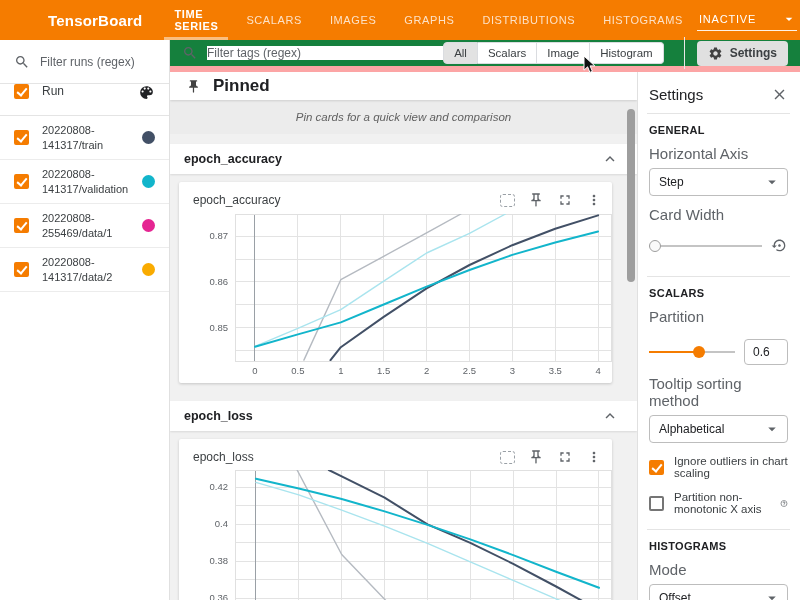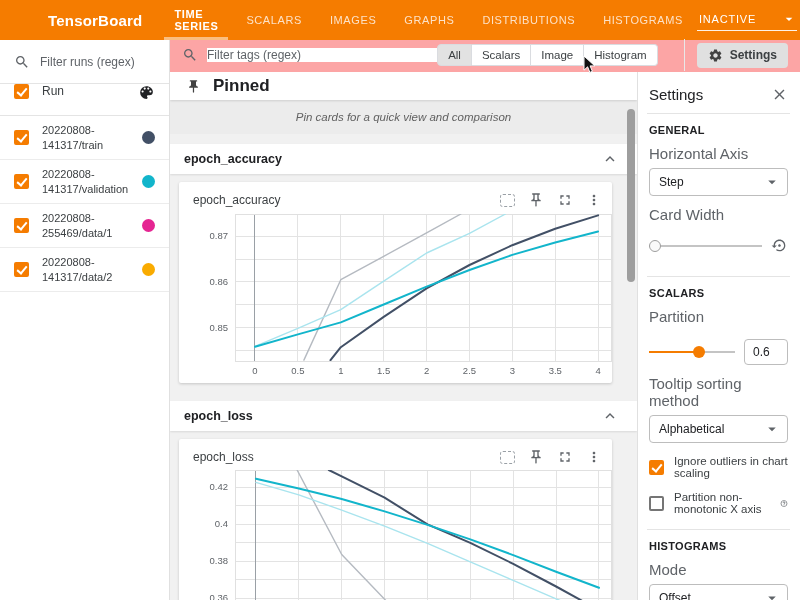--- a/index.html
+++ b/index.html
@@ -15,21 +15,21 @@
   .tab.active::after { content:""; position:absolute; left:4px; right:4px; bottom:0; height:3px; background:rgba(255,255,255,.5); }
   .header-right { margin-left:auto; display:flex; align-items:center; gap:16px; padding-right:14px; }
   .status-select { display:flex; align-items:center; border-bottom:1px solid rgba(255,255,255,.9); padding:2px 0 3px 2px; width:100px; justify-content:space-between; cursor:pointer; }
   .status-select .txt { font-size:11px; letter-spacing:.8px; font-weight:500; }
   .hicon { width:19px; height:19px; fill:#fff; cursor:pointer; }
 
   
   .content { display:flex; height:560px; }
   .sidebar { width:170px; background:#fff; border-right:1px solid #e0e0e0; flex:none; }
   .rightcol { flex:1; display:flex; flex-direction:column; min-width:0; }
-  .toolbar { height:32px; background:#fca5a5; border-bottom:2px solid #fca5a5; display:flex; align-items:center; padding-left:12px; flex:none; }
+  .toolbar { height:32px; background:#15803d; border-bottom:6px solid #fca5a5; display:flex; align-items:center; padding-left:12px; flex:none; }
   .lower { flex:1; display:flex; min-height:0; }
   .main { width:467px; flex:none; background:#f1f1f1; position:relative; overflow:hidden; }
   .settings-panel { flex:1; background:#fff; border-left:1px solid #e0e0e0; padding:12px 10px 0 9px; overflow:hidden; }
 
   
   .sb-search { height:44px; display:flex; align-items:center; gap:10px; padding:0 14px; border-bottom:1px solid #e4e4e4; }
   .search-ic { width:16px; height:16px; fill:#5f6368; flex:none; }
   .sb-search input { border:none; outline:none; font-size:12px; color:#202124; width:100%; font-family:"Liberation Sans",sans-serif; }
   .sb-search input::placeholder { color:#5f6368; }
   .run-header { height:32px; display:flex; align-items:flex-start; padding:0 14px; border-bottom:1px solid #e4e4e4; }
@@ -39,21 +39,21 @@
   .run-name { flex:1; font-size:11px; line-height:1.3; color:#3c4043; margin-left:13px; word-break:break-all; }
   .run-dot { width:13px; height:13px; border-radius:50%; flex:none; }
   .checkbox { width:15px; height:15px; border:2px solid #757575; border-radius:2px; flex:none; position:relative; cursor:pointer; background:#fff; }
   .checkbox.checked { background:#f57c00; border-color:#f57c00; }
   .checkbox.checked::after { content:""; position:absolute; left:3px; top:0px; width:4px; height:8px; border:solid #fff; border-width:0 2px 2px 0; transform:rotate(40deg); }
 
   
   .toolbar .search-wrap { display:flex; align-items:center; gap:9px; flex:1; min-width:0; }
   .toolbar input { border:none; outline:none; font-size:12px; color:#202124; width:100%; font-family:"Liberation Sans",sans-serif; }
   .toolbar input::placeholder { color:#5f6368; }
-  .btn-group { display:flex; flex:none; margin-right:26px; }
+  .btn-group { display:flex; flex:none; margin-right:20px; }
   .fbtn { font-size:11.5px; color:#3c4043; background:#fff; border:1px solid #dadce0; border-left-width:0; padding:4px 10px; cursor:pointer; white-space:nowrap; }
   .fbtn:first-child { border-left-width:1px; border-radius:4px 0 0 4px; }
   .fbtn:last-child { border-radius:0 4px 4px 0;text-align:right; }
   .fbtn.active { background:#e2e2e2; }
   .toolbar-divider { width:1px; height:32px; background:#e8e8e8; flex:none; }
   .settings-btn { flex:none; display:flex; align-items:center; gap:7px; background:#e0e0e0; border-radius:4px; padding:5px 11px; margin:0 12px; cursor:pointer; }
   .settings-btn svg { width:15px; height:15px; fill:#424242; }
   .settings-btn .lbl { font-size:12px; font-weight:700; color:#3c4043; }
 
   

